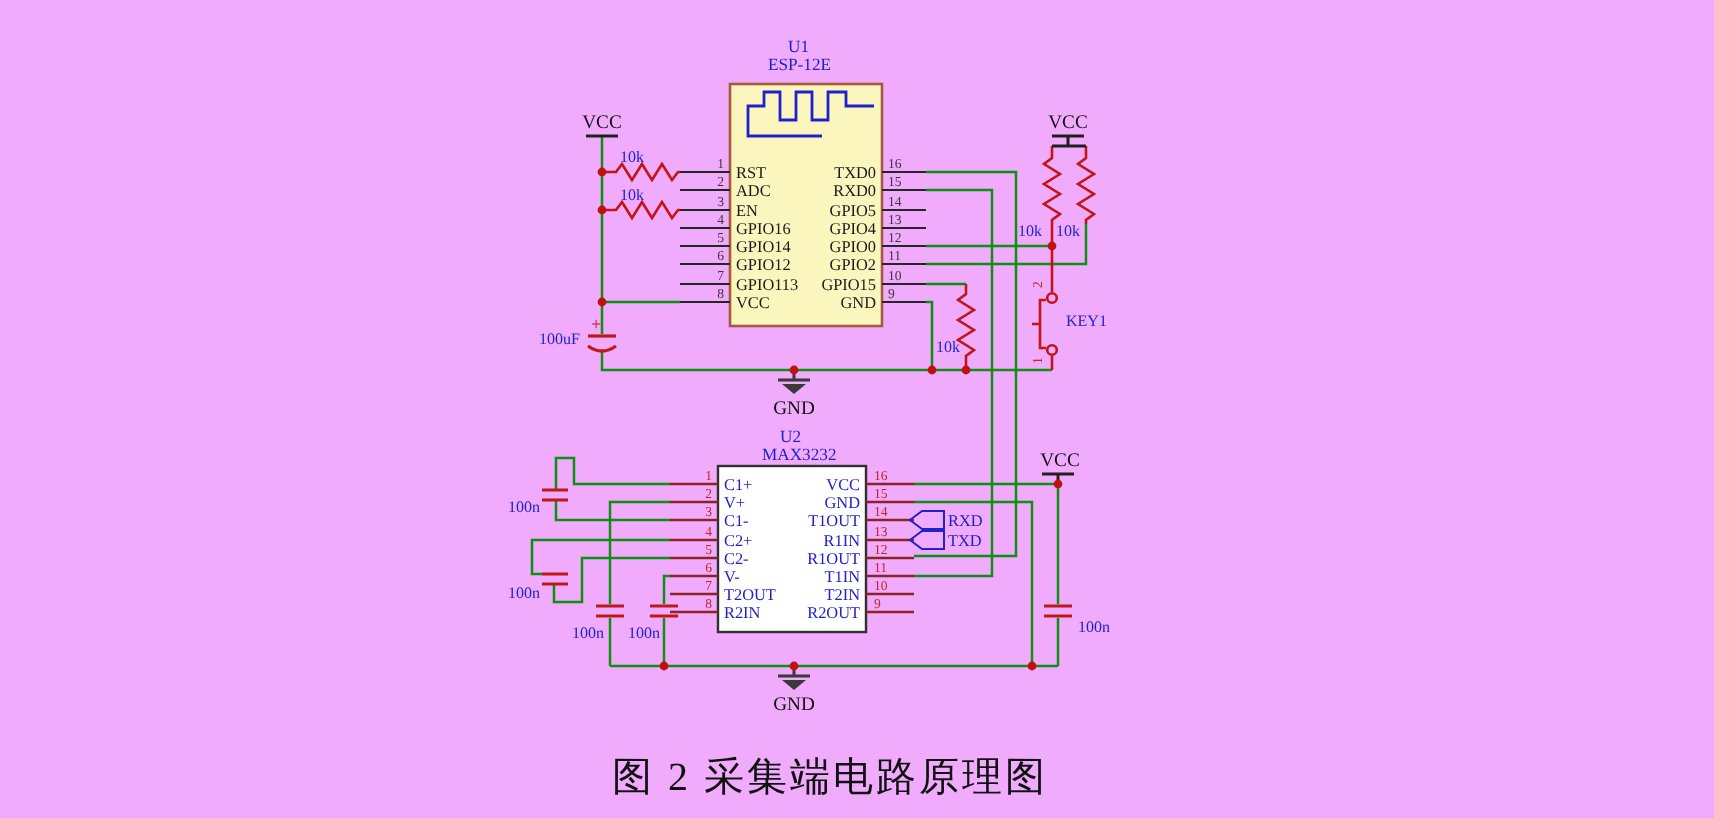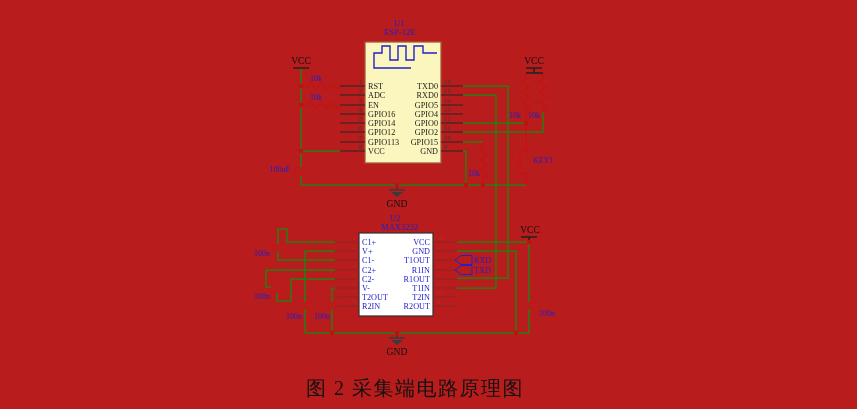--- a/index.html
+++ b/index.html
@@ -1,16 +1,16 @@
 <!DOCTYPE html>
 <html><head>
 <meta charset="utf-8">
 <style>
   html,body{margin:0;padding:0;background:#ffffff;}
-  .canvas{position:relative;width:857px;height:409px;background:#b91c1c;overflow:hidden;}
+  .canvas{position:relative;width:857px;height:409px;background:#f0abfc;overflow:hidden;}
   svg{position:absolute;left:0;top:0;}
   text{font-family:"Liberation Serif","DejaVu Serif",serif;}
   .pinlbl{font-size:8.2px;fill:#1a1a1a;}
   .pinnum{font-size:6.8px;fill:#3a3a3a;}
   .pinnum2{font-size:6.8px;fill:#c22626;}
   .blue{fill:#2121cc;}
   .val{font-size:8px;}
   .ref{font-size:8.6px;}
   .pwr{font-size:9.6px;fill:#111111;}
   .cap{font-size:20px;fill:#111111;letter-spacing:1.5px;}

